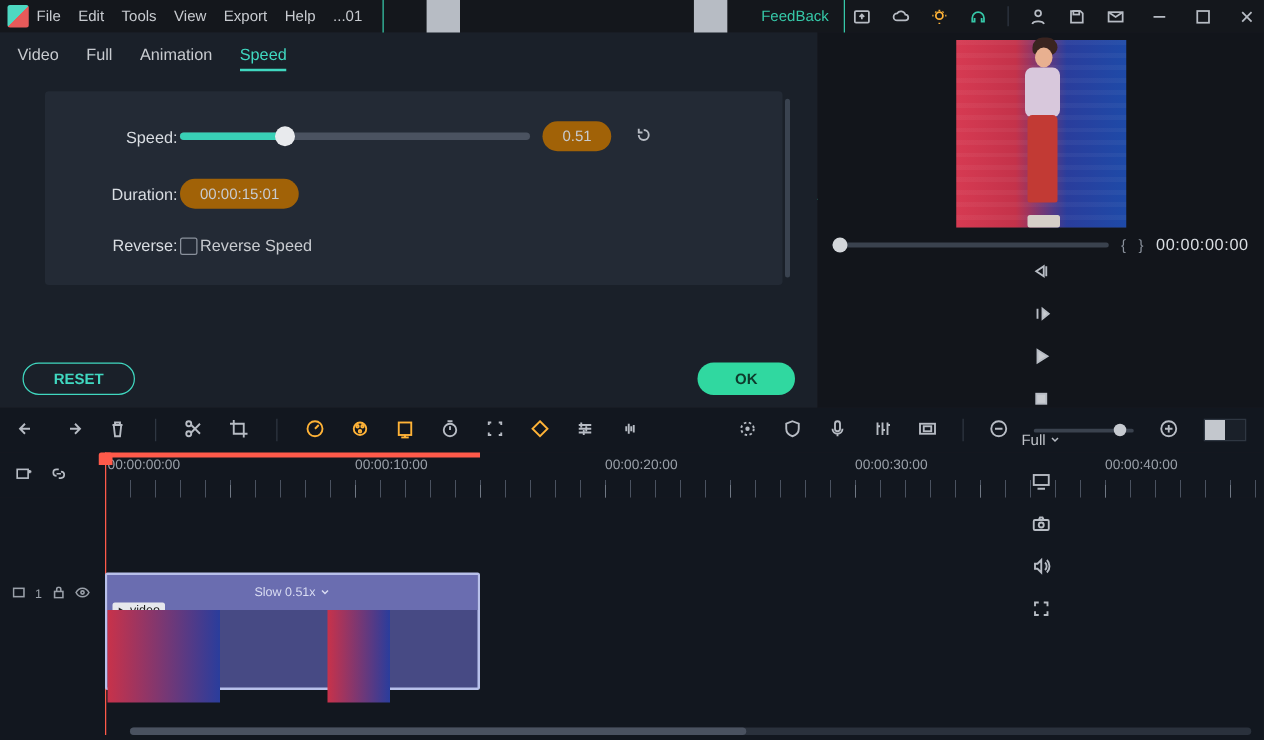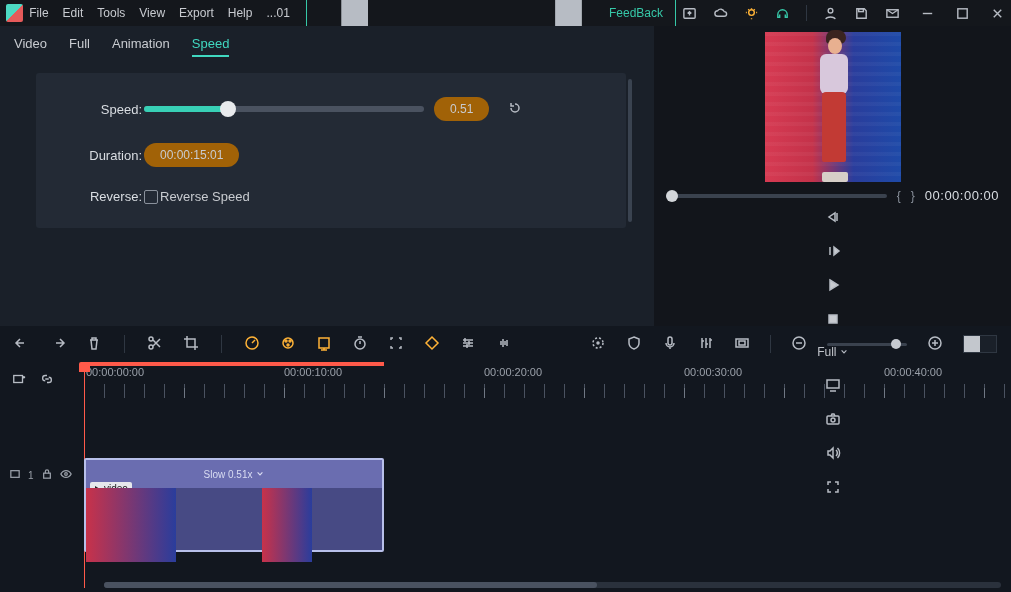--- a/index.html
+++ b/index.html
@@ -215,20 +215,24 @@
         <div class="label">Duration:</div>
         <div class="speed-val" style="margin-left:0;">00:00:15:01</div>
       </div>
       <div class="row" style="margin-bottom:0;">
         <div class="label">Reverse:</div>
         <span class="checkbox"></span>
         <span>Reverse Speed</span>
       </div>
     </div>
 
+    <div class="panel-footer">
+      <button class="btn-reset">RESET</button>
+      <button class="btn-ok">OK</button>
+    </div>
   </div>
 
   <div class="right-panel">
     <div class="preview">
       <div class="stripes"></div>
       <div class="figure">
         <div class="hair"></div>
           <div class="head"></div>
           <div class="body"></div>
           <div class="legs"></div>

